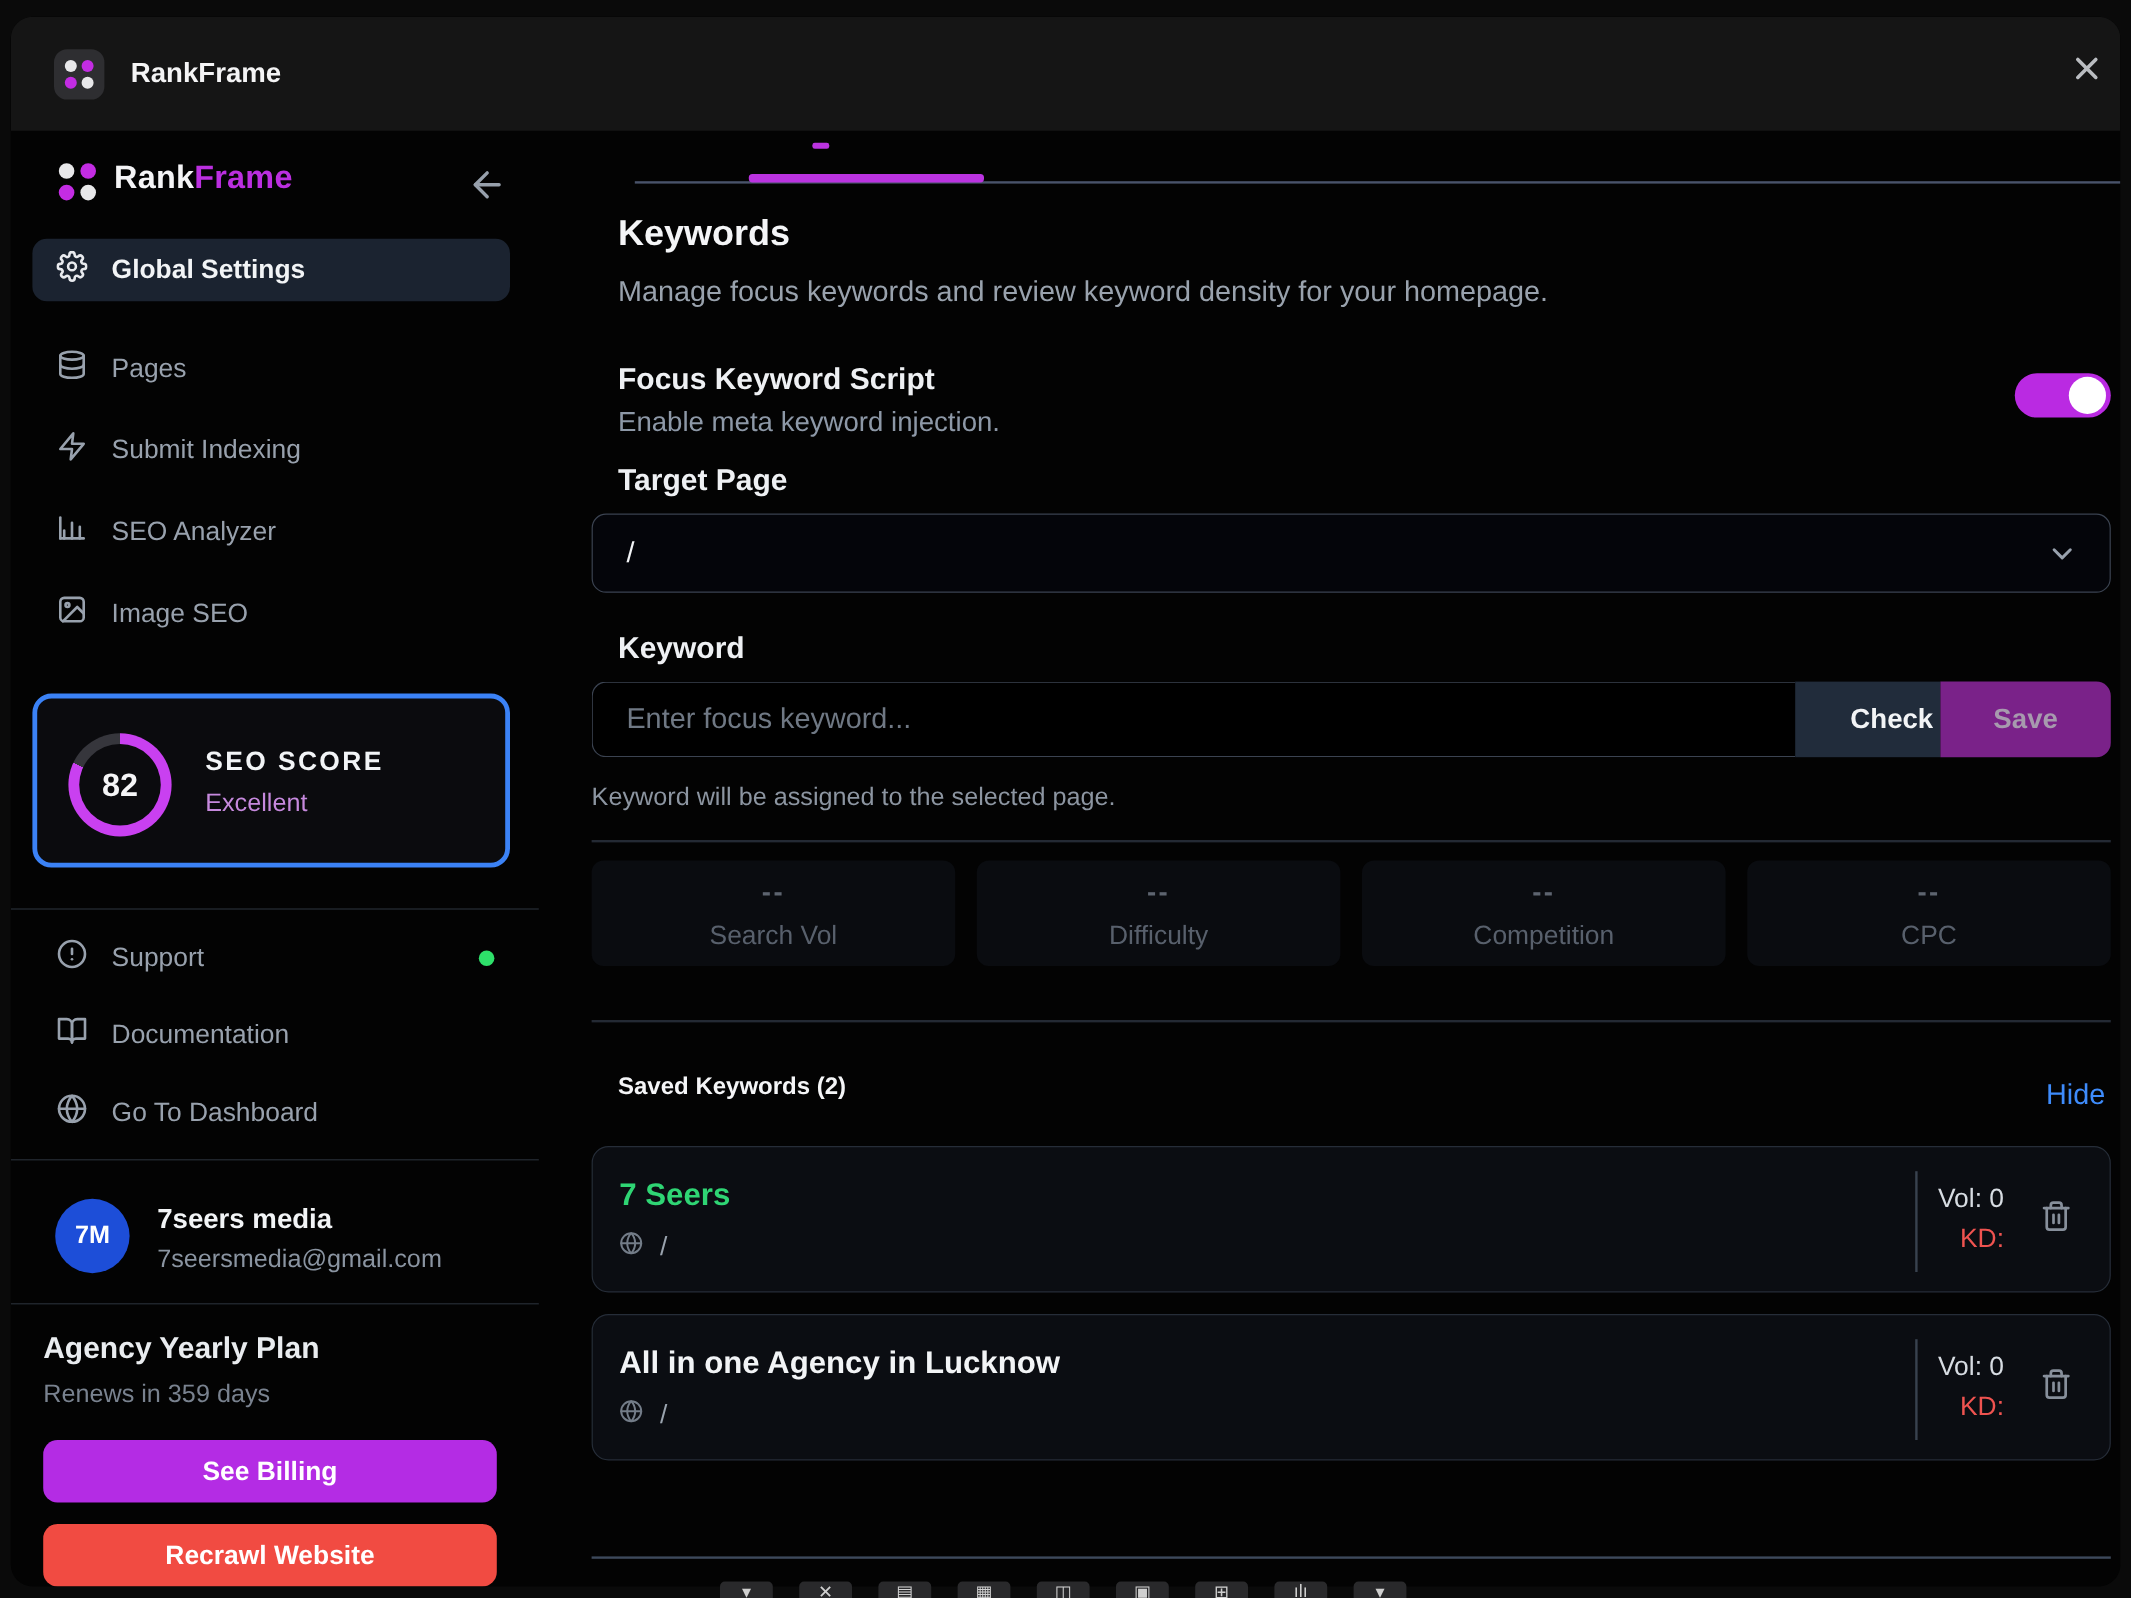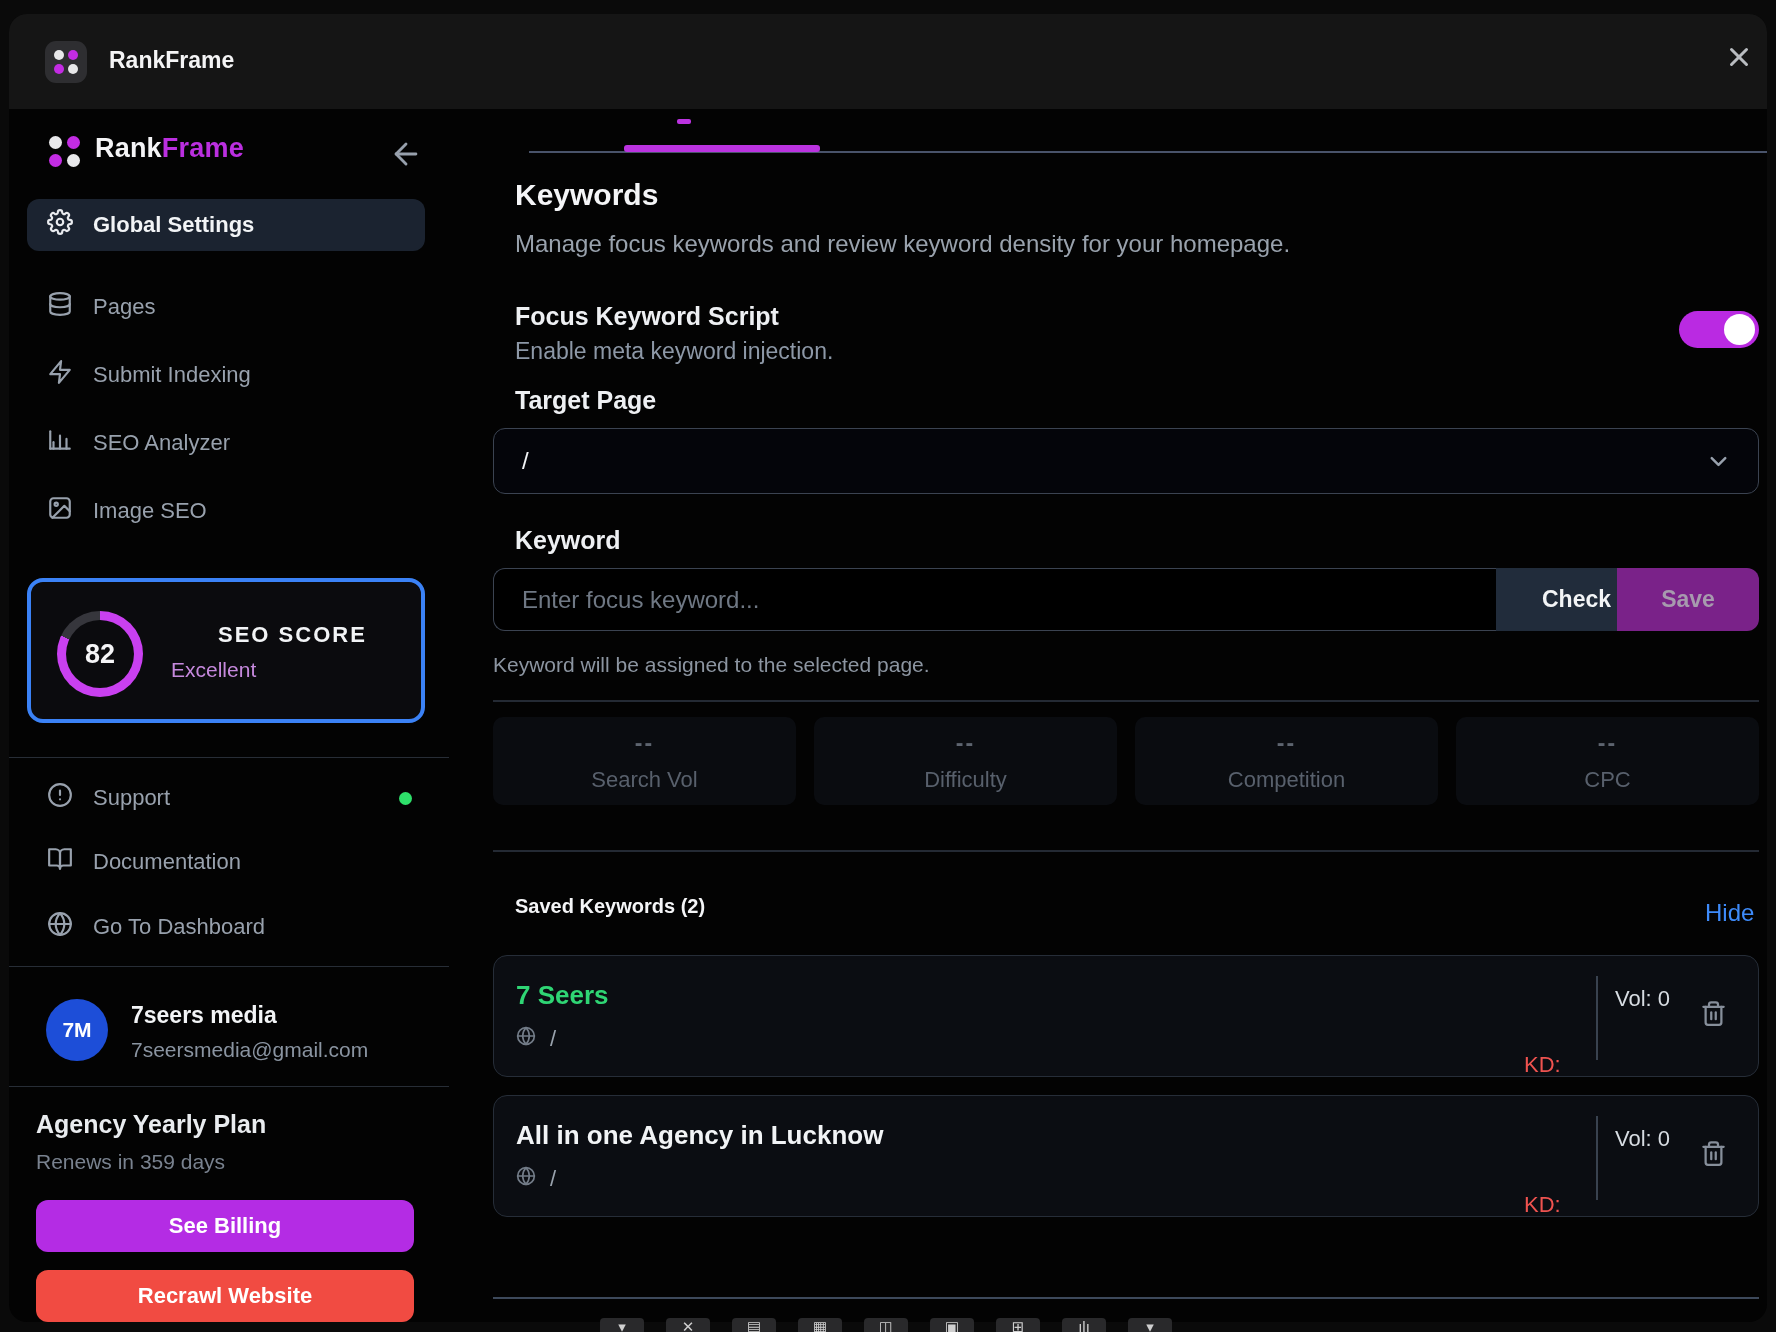--- a/index.html
+++ b/index.html
@@ -22,21 +22,21 @@
   .brand-text{font-size:27px;font-weight:700;color:#f4f4f6;letter-spacing:.2px;}
   .brand-text .accent{color:#bb2fe0;}
   .nav-item{display:flex;align-items:center;color:#98a1ad;font-size:22px;}
   .nav-item svg{flex:0 0 auto;}
   .nav-label{margin-left:20px;}
   .nav-pill{background:#1b2330;border-radius:12px;color:#f2f4f6;font-weight:600;}
   .side-divider{height:1px;background:#272d36;left:9px;width:440px;}
   .seo-card{border:4px solid #3b82f6;border-radius:16px;background:#0b0b0e;}
   .ring{border-radius:50%;position:relative;}
   .ring-hole{position:absolute;inset:9px;border-radius:50%;background:#0b0b0e;display:flex;align-items:center;justify-content:center;color:#f5f5f7;font-size:27px;font-weight:700;}
-  .seo-score-label{color:#f2f4f6;font-weight:700;font-size:22px;letter-spacing:2px;margin-left:47px;}
+  .seo-score-label{color:#f2f4f6;font-weight:700;font-size:22px;letter-spacing:2px;}
   .seo-score-status{color:#c689dd;font-size:21px;}
   .green-dot{width:13px;height:13px;border-radius:50%;background:#2ee06a;}
   .avatar{width:62px;height:62px;border-radius:50%;background:#1d4ed8;display:flex;align-items:center;justify-content:center;color:#fff;font-size:21px;font-weight:700;}
   .user-name{color:#f2f4f6;font-size:23px;font-weight:700;}
   .user-email{color:#8a94a1;font-size:21px;}
   .plan-name{color:#e9ecef;font-size:25px;font-weight:700;}
   .plan-renew{color:#79828f;font-size:21px;}
   .btn{display:flex;align-items:center;justify-content:center;border-radius:12px;color:#fff;font-size:22px;font-weight:600;cursor:pointer;}
   #billing-btn{background:#b42ce4;}
   #recrawl-btn{background:#f14b42;}
@@ -61,21 +61,21 @@
   .stat-value{color:#5d646f;font-size:23px;font-weight:700;letter-spacing:2px;}
   .stat-label{color:#58606c;font-size:22px;}
   .saved-title{color:#f4f5f7;font-size:20px;font-weight:700;}
   .hide-link{color:#3e8bfa;font-size:24px;cursor:pointer;}
   .kw-card{width:1266px;height:122px;background:#0b0d12;border:1px solid #262d38;border-radius:14px;}
   .kw-name{font-size:26px;font-weight:700;}
   .kw-name.green{color:#2fd574;} .kw-name.white{color:#f2f4f6;}
   .kw-page{color:#9aa3ae;font-size:22px;display:flex;align-items:center;gap:14px;}
   .kw-sep{width:2px;background:#39424f;}
   .kw-vol{color:#d7dce2;font-size:22px;text-align:right;}
-  .kw-kd{color:#ef5350;font-size:22px;margin-top:33px;}
+  .kw-kd{color:#ef5350;font-size:22px;text-align:right;}
   .trash{color:#878f9b;cursor:pointer;}
   .tiny-dash{background:#bb33e0;border-radius:2px;}
 
   
   .strip-tile{position:absolute;top:1318px;width:44px;height:26px;background:#29292b;border-radius:4px;color:#cfcfcf;font-size:15px;display:flex;align-items:flex-start;justify-content:center;overflow:hidden;}
 </style>
 </head>
 <body>
 
 <div id="stage">

